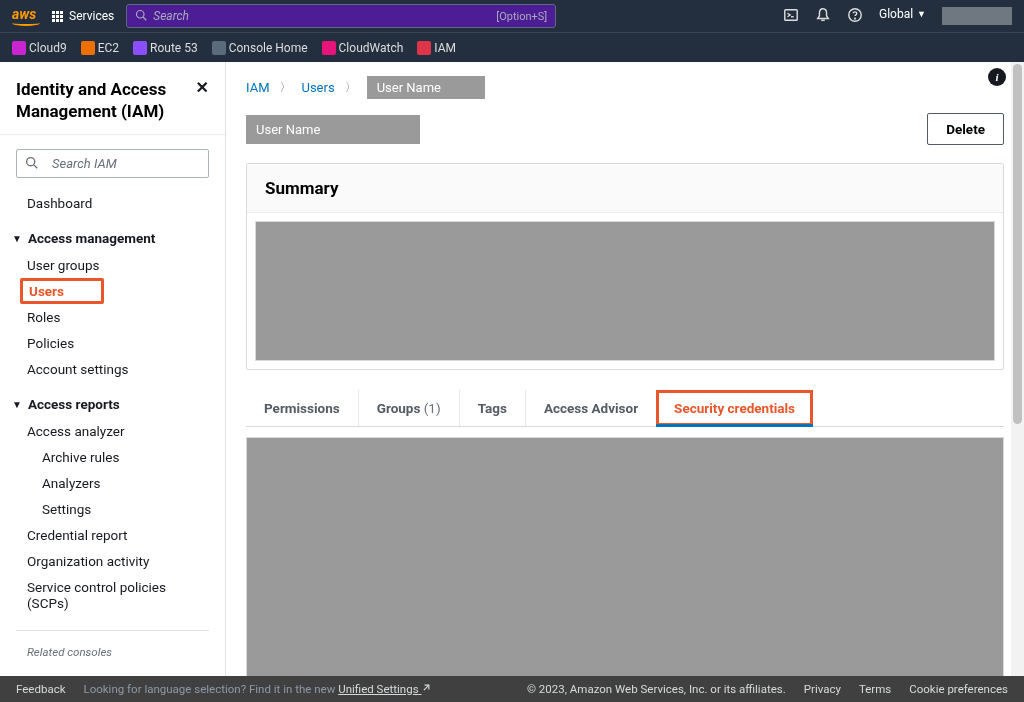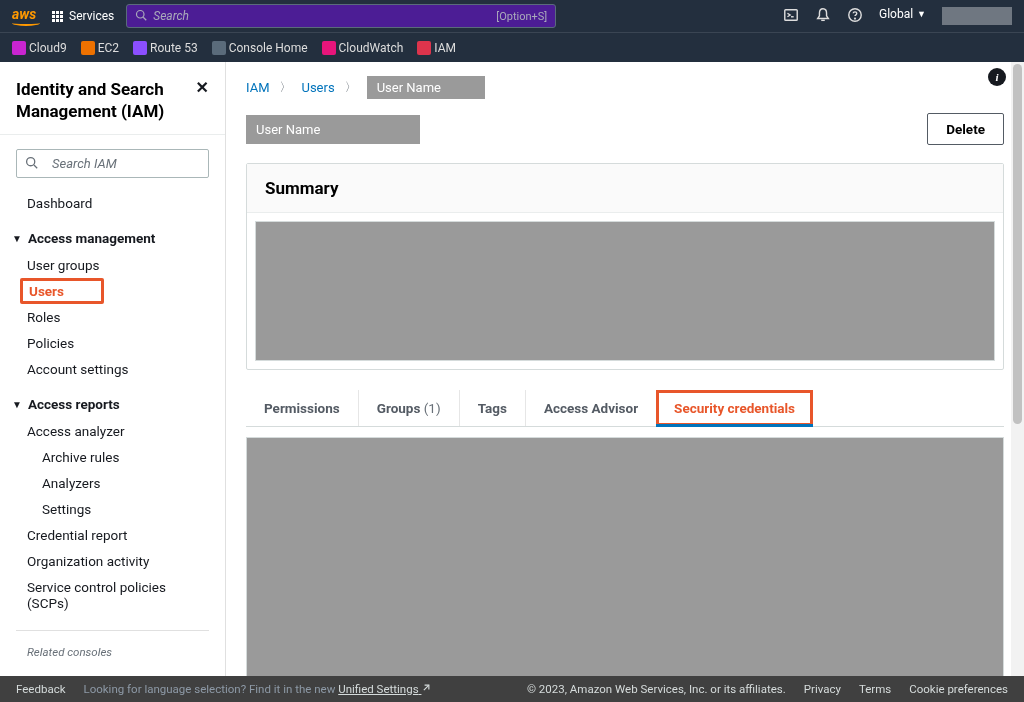--- a/index.html
+++ b/index.html
@@ -167,21 +167,21 @@
   <div class="secnav-item">
       <span class="svc-icon ic-iam"></span>
       <span>IAM</span>
     </div>
 </div>
 
 <div class="main-area">
 
   <div class="sidebar">
     <div class="sidebar-header">
-      <div class="sidebar-title">Identity and Search Management (IAM)</div>
+      <div class="sidebar-title">Identity and Access Management (IAM)</div>
       <div class="close-x">✕</div>
     </div>
     <div class="sidebar-search">
       <div class="sb-input">
         <svg viewBox="0 0 16 16" fill="none">
             <circle cx="7" cy="7" r="5"></circle>
             <line x1="11" y1="11" x2="15" y2="15"></line>
           </svg>
         <span>Search IAM</span>
       </div>

